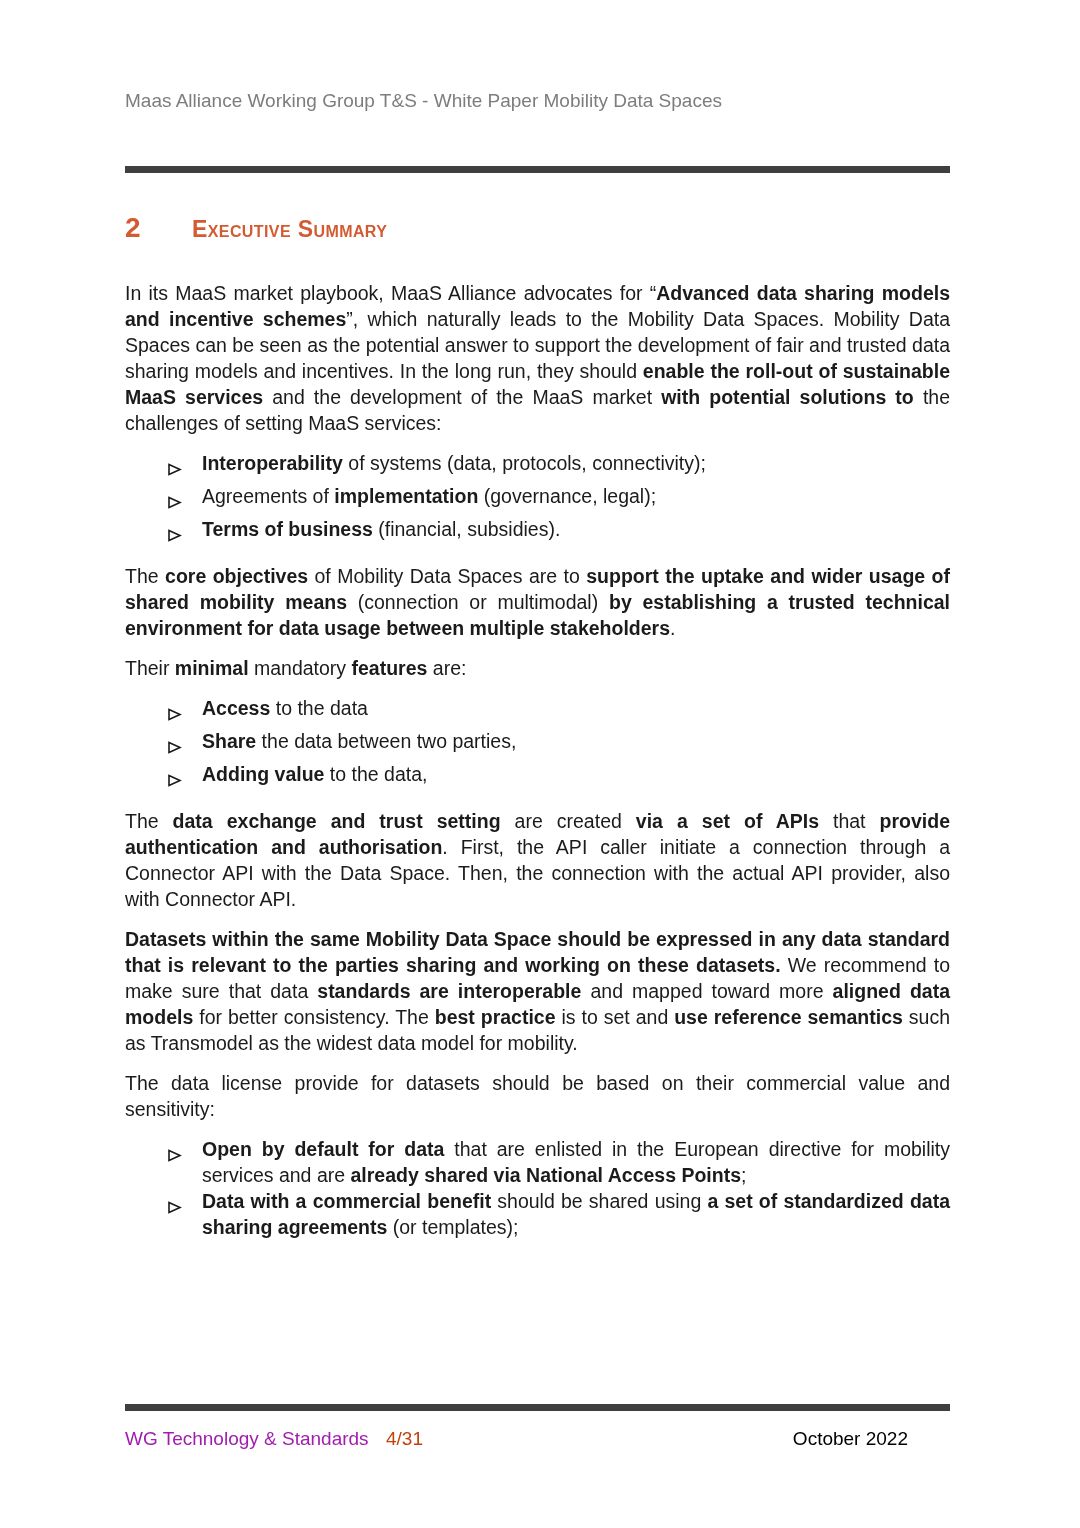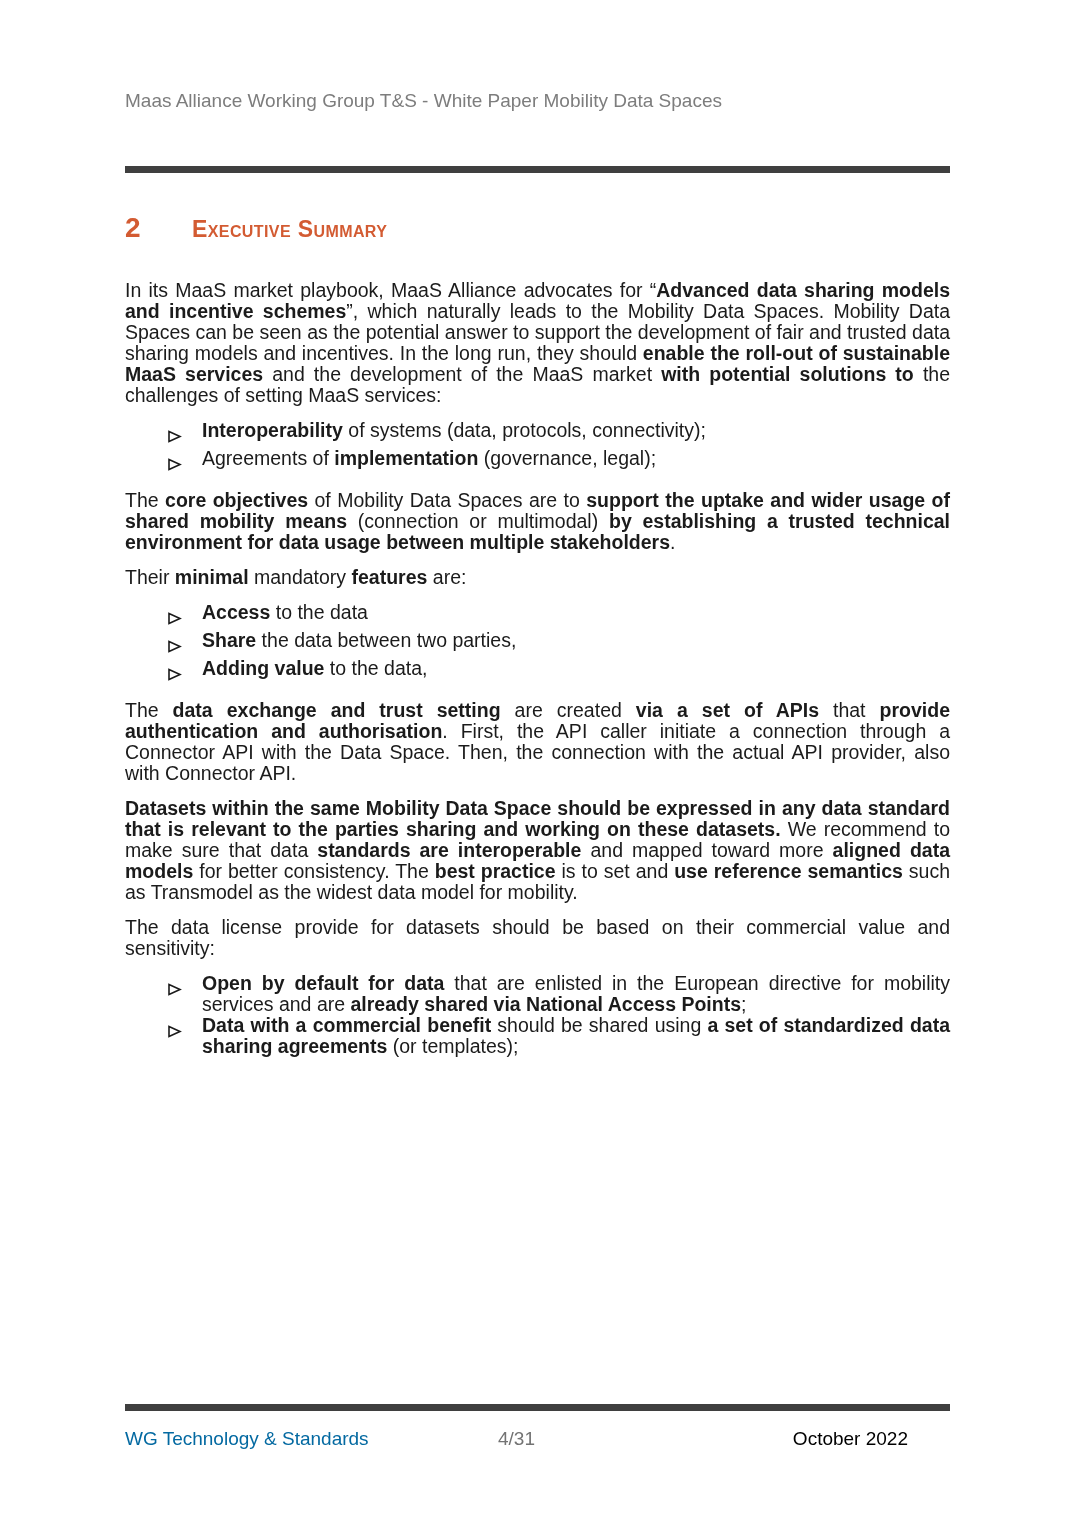--- a/index.html
+++ b/index.html
@@ -31,39 +31,39 @@
     align-items: baseline;
     color: #d35b32;
     font-weight: bold;
   }
   .section-number { font-size: 28px; flex: 0 0 67px; }
   .section-title  { font-size: 23px; font-variant: small-caps; letter-spacing: 0.4px; }
   .doc-body {
     position: absolute;
     top: 280px; left: 125px; width: 825px;
     font-size: 19.5px;
-    line-height: 21px;
+    line-height: 26px;
     text-align: justify;
   }
   .para { margin: 0 0 14px 0; }
   .para b { font-weight: bold; }
   .bullets { margin: 0 0 14px 0; padding-left: 42px; }
   .bullet-row { display: flex; align-items: flex-start; }
   .marker { flex: 0 0 35px; padding-top: 7px; }
   .bullet-text { flex: 1; text-align: justify; }
   .bullet-text b { font-weight: bold; }
   .footer-rule { top: 1404px; }
   .doc-footer {
     position: absolute;
     top: 1428px; left: 125px; width: 825px;
     display: flex;
     font-size: 19px;
   }
-  .footer-left   { flex: 1; text-align: left;  color: #0369a1; }
-  .footer-center { flex: 1; text-align: center; color: #737373; }
+  .footer-left   { flex: 1; text-align: left;  color: #a21caf; }
+  .footer-center { flex: 1; text-align: left; color: #c2410c; }
   .footer-right  { flex: 1; text-align: right; color: #000000; padding-right: 42px; box-sizing: border-box; }
 </style>
 </head>
 <body>
 
 <div class="page">
 
   <div class="doc-header">Maas Alliance Working Group T&amp;S - White Paper Mobility Data Spaces</div>
 
   <div class="rule top-rule"></div>
@@ -80,20 +80,26 @@
           <span class="marker"><svg width="15" height="15" viewBox="0 0 15 15" aria-hidden="true">
               <polygon points="2,2.5 13,7.5 2,12.5" fill="none" stroke="#1b1b1b" stroke-width="1.6"></polygon>
             </svg></span>
           <div class="bullet-text"><b>Interoperability</b><span> of systems (data, protocols, connectivity);</span></div>
         </div>
         <div class="bullet-row">
           <span class="marker"><svg width="15" height="15" viewBox="0 0 15 15" aria-hidden="true">
               <polygon points="2,2.5 13,7.5 2,12.5" fill="none" stroke="#1b1b1b" stroke-width="1.6"></polygon>
             </svg></span>
           <div class="bullet-text"><span>Agreements of </span><b>implementation</b><span> (governance, legal);</span></div>
+        </div>
+        <div class="bullet-row">
+          <span class="marker"><svg width="15" height="15" viewBox="0 0 15 15" aria-hidden="true">
+              <polygon points="2,2.5 13,7.5 2,12.5" fill="none" stroke="#1b1b1b" stroke-width="1.6"></polygon>
+            </svg></span>
+          <div class="bullet-text"><b>Terms of business</b><span> (financial, subsidies).</span></div>
         </div>
       </div>
       <p class="para"><span>The </span><b>core objectives</b><span> of Mobility Data Spaces are to </span><b>support the uptake and wider usage of shared mobility means</b><span> (connection or multimodal) </span><b>by establishing a trusted technical environment for data usage between multiple stakeholders</b><span>.</span></p>
       <p class="para"><span>Their </span><b>minimal</b><span> mandatory </span><b>features</b><span> are:</span></p>
       <div class="bullets">
         <div class="bullet-row">
           <span class="marker"><svg width="15" height="15" viewBox="0 0 15 15" aria-hidden="true">
               <polygon points="2,2.5 13,7.5 2,12.5" fill="none" stroke="#1b1b1b" stroke-width="1.6"></polygon>
             </svg></span>
           <div class="bullet-text"><b>Access</b><span> to the data</span></div>

